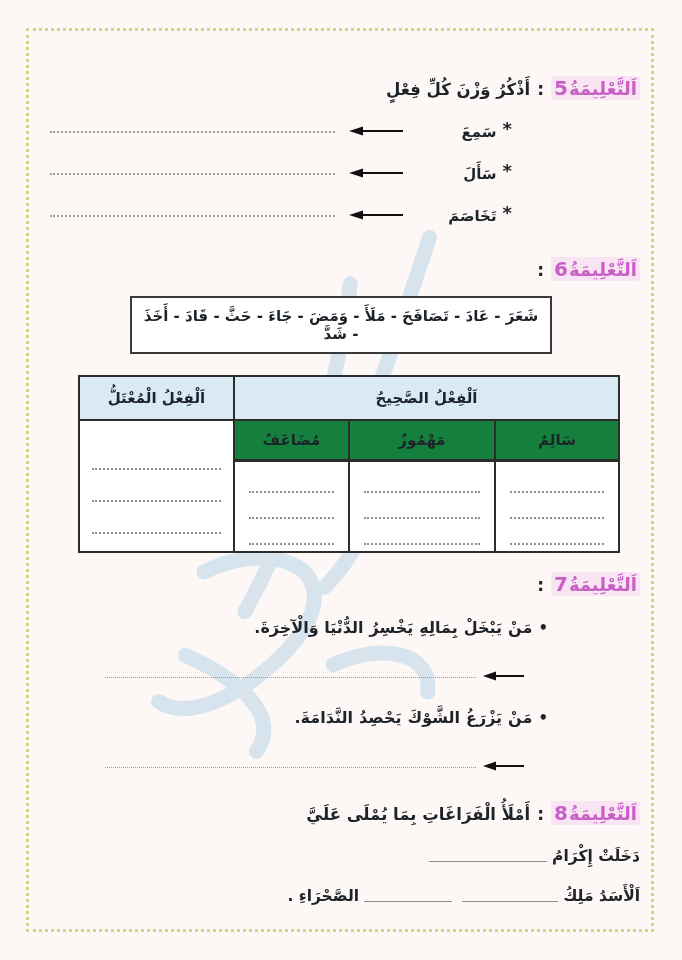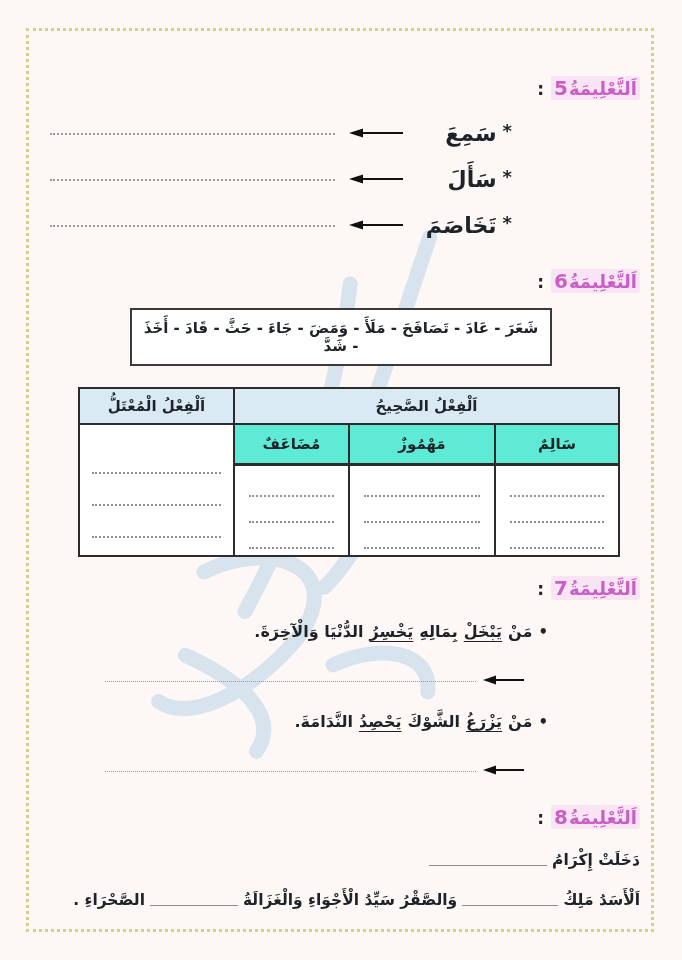--- a/index.html
+++ b/index.html
@@ -21,45 +21,45 @@
     color:#c75fc5; background:#f9e4f4; font-size:18px; font-weight:bold;
     padding:0 3px; border-radius:3px; display:flex; align-items:baseline;
   }
   .badge .num { font-size:20px; margin-right:1px; }
   .heading .colon { font-size:17px; }
   .heading .htitle { font-size:16.5px; }
 
   
   .vitem { display:flex; align-items:center; padding-right:128px; margin-top:21px; }
   .vitem .bullet { font-size:18px; font-weight:bold; margin-left:6px; transform:translateY(-3px); }
-  .vitem .verb { font-size:22px; font-weight:bold; min-width:78px; }
+  .vitem .verb { font-size:15px; font-weight:bold; min-width:78px; }
   .vitem .arrow { margin:0 14px 0 12px; flex:0 0 auto; }
   .dotline { flex:1; border-bottom:2px dotted #9a9a9a; height:2px; margin-left:8px; }
 
   
   .verbs-box {
     margin:15px auto 6px; width:422px; border:2px solid #3a3a3a;
     padding:9px 10px; text-align:center; font-weight:bold; font-size:15px;
     background:#fff;
   }
 
   
   table.cls { border-collapse:collapse; width:540px; margin:21px 20px 0 0; background:#fff; table-layout:fixed; }
   table.cls td { border:2px solid #2c2c2c; text-align:center; vertical-align:middle; }
-  .hdr-blue { background:#d9eaf5; font-weight:bold; font-size:15px; height:36px; }
-  .hdr-yellow { background:#5eead4; font-weight:bold; font-size:15px; height:40px; border-bottom-width:3px !important; }
+  .hdr-blue { background:#d9eaf5; font-weight:bold; font-size:15px; height:44px; }
+  .hdr-yellow { background:#15803d; font-weight:bold; font-size:15px; height:40px; border-bottom-width:3px !important; }
   .body-cell { height:92px; vertical-align:middle; }
   .dot-row { border-bottom:2px dotted #8f8f8f; height:2px; margin:24px 14px 0; }
   .mutall-cell .dot-row { margin:30px 12px 0; }
 
   
   .sent { display:flex; align-items:baseline; gap:6px; padding-right:92px; margin-top:22px;
           font-weight:bold; font-size:16px; }
   .sent .bullet { font-size:15px; }
-  .sent .uword { text-decoration:underline; text-underline-offset:4px; }
+  .sent .uword { text-underline-offset:4px; }
   .ansline { display:flex; align-items:center; padding:0 2px 0 55px; margin-top:30px; }
   .ansline .arrow { flex:0 0 auto; margin-right:112px; margin-left:6px; }
   .ansline .dotline { border-bottom:1.5px dotted #9a9a9a; }
 
   
   .fill-line { display:flex; align-items:baseline; margin-top:22px; font-weight:bold; font-size:15.5px; }
   .blank { display:inline-block; border-bottom:1.5px solid #8d8d8d; align-self:flex-end; margin:0 5px 3px; }
   .blank.w1 { width:118px; }
   .blank.w2 { width:96px; }
   .blank.w3 { width:88px; }
@@ -89,20 +89,21 @@
   <div class="frame"></div>
 
   <div class="content">
 
     <div class="heading">
       <span class="badge">
         <span>اَلتَّعْلِيمَةُ</span>
         <span class="num">5</span>
       </span>
       <span class="colon">:</span>
+      <span class="htitle">أَذْكُرُ وَزْنَ كُلِّ فِعْلٍ</span>
     </div>
 
     <div class="vitem">
       <span class="bullet">*</span>
       <span class="verb">سَمِعَ</span>
       <span class="arrow">
         <svg width="58" height="12" viewBox="0 0 58 12">
             <line x1="56" y1="6" x2="12" y2="6" stroke="#111" stroke-width="2"></line>
             <polygon points="2,6 16,1.5 16,10.5" fill="#111"></polygon>
           </svg>
@@ -231,29 +232,29 @@
       </span>
       <span class="dotline"></span>
     </div>
 
     <div class="heading mt-s8">
       <span class="badge">
         <span>اَلتَّعْلِيمَةُ</span>
         <span class="num">8</span>
       </span>
       <span class="colon">:</span>
+      <span class="htitle">أَمْلَأُ الْفَرَاغَاتِ بِمَا يُمْلَى عَلَيَّ</span>
     </div>
 
     <div class="fill-line">
       <span>دَخَلَتْ إِكْرَامُ</span>
       <span class="blank w1"></span>
     </div>
 
     <div class="fill-line">
       <span>اَلْأَسَدُ مَلِكُ</span>
       <span class="blank w2"></span>
-      <span>وَالصَّقْرُ سَيِّدُ الْأَجْوَاءِ وَالْغَزَالَةُ</span>
       <span class="blank w3"></span>
       <span>الصَّحْرَاءِ .</span>
     </div>
 
   </div>
 </div>
 
 </body></html>

